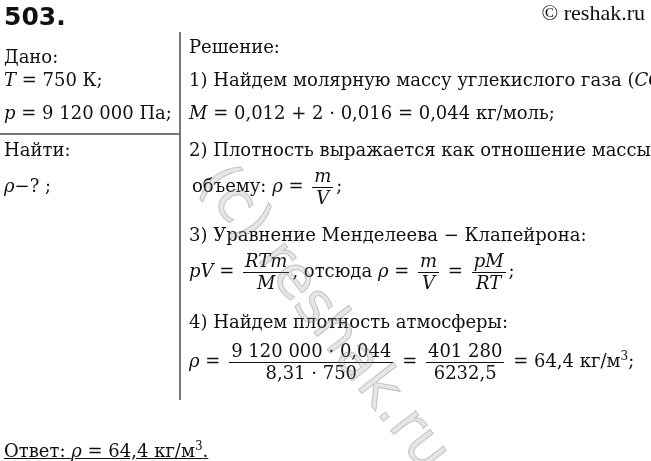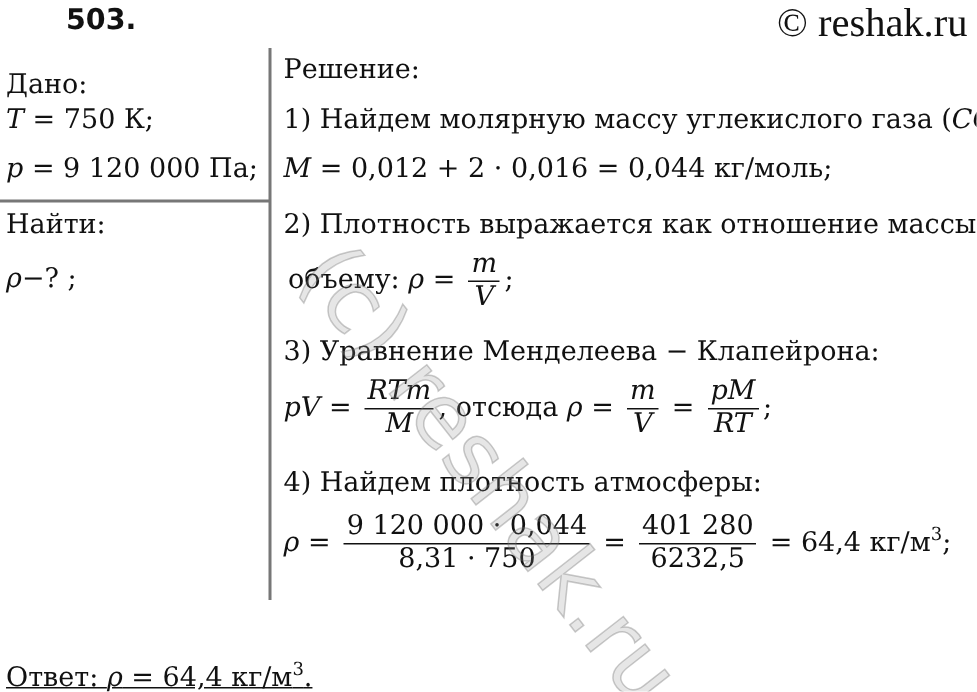--- a/index.html
+++ b/index.html
@@ -1,20 +1,20 @@
 <!DOCTYPE html>
 <html><head>
 <meta charset="utf-8">
 <style>
   html, body { margin:0; padding:0; background:#fff; }
   body { width:651px; height:461px; position:relative; overflow:hidden;
          font-family:"DejaVu Serif", serif; color:#111; font-size:18px; }
   .abs { position:absolute; white-space:nowrap; line-height:1; }
-  .num { left:4px; top:4px; font-weight:bold; font-size:19px; font-family:"DejaVu Sans", sans-serif;margin-left:40px; }
-  .site { right:6px; top:2px; font-family:"Liberation Serif", serif; font-size:27px; }
+  .num { left:4px; top:4px; font-weight:bold; font-size:25px; font-family:"DejaVu Sans", sans-serif; }
+  .site { right:6px; top:2px; font-family:"Liberation Serif", serif; font-size:22px; }
   .vline { position:absolute; left:179px; top:32px; width:1.5px; height:368px; background:#777; }
   .hline { position:absolute; left:0; top:133px; width:180px; height:1.5px; background:#777; }
   i, .it { font-style:italic; }
   .frac { display:inline-flex; flex-direction:column; align-items:center; vertical-align:middle; margin:0 3px; }
   .frac .n { padding:0 2px 1px; border-bottom:1.3px solid #111; line-height:1.05; }
   .frac .d { padding:1px 2px 0; line-height:1.05; }
   sup { font-size:12px; vertical-align:7px; }
   .wm { position:absolute; left:240px; top:150px; transform:rotate(52deg); transform-origin:left top;
         font-family:"DejaVu Sans", sans-serif; font-size:58px; color:rgba(140,140,140,0.22);
         -webkit-text-stroke:1px rgba(110,110,110,0.35); white-space:nowrap; pointer-events:none; }

